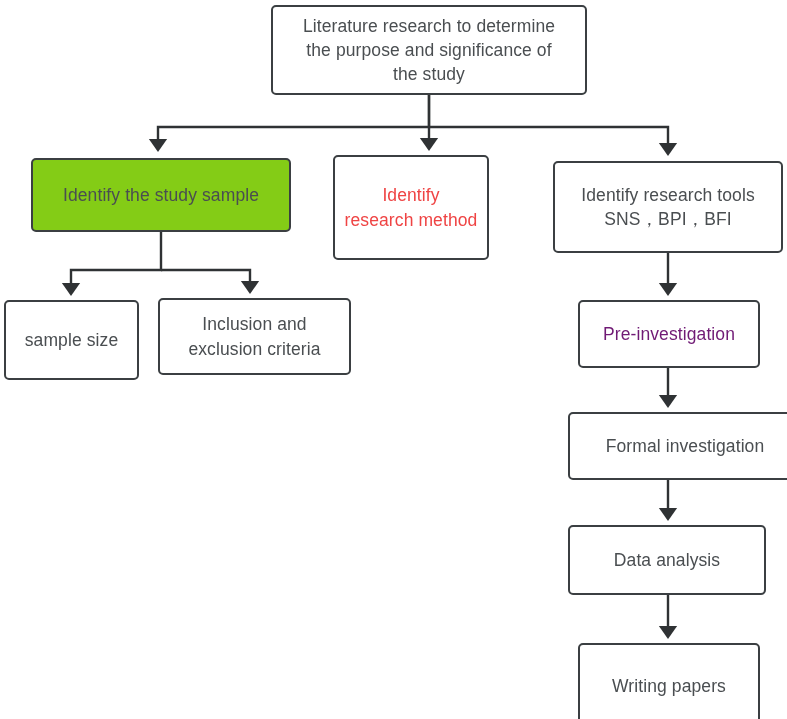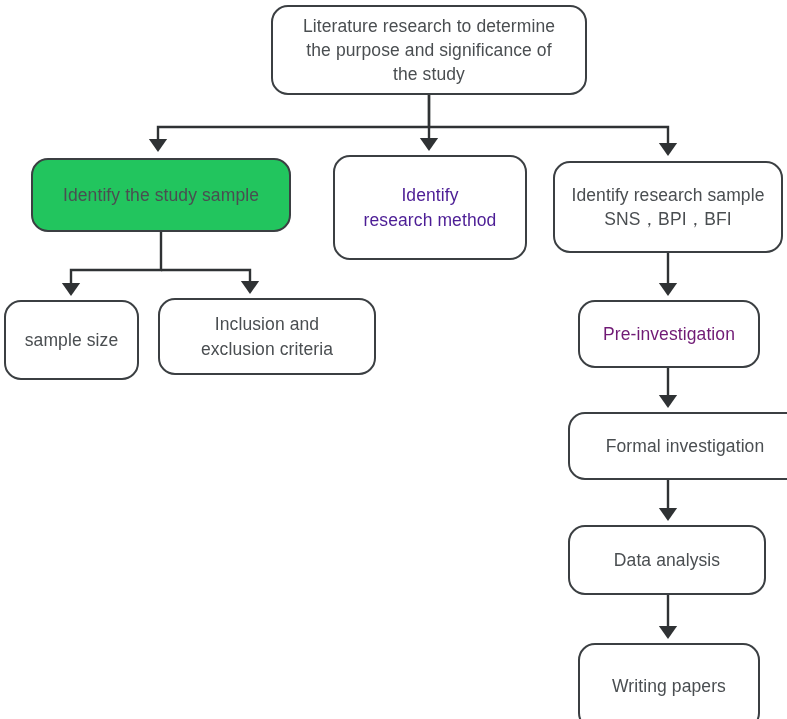--- a/index.html
+++ b/index.html
@@ -12,21 +12,21 @@
     width: 787px;
     height: 719px;
     background: #ffffff;
     overflow: hidden;
     font-family: "Liberation Sans", sans-serif;
   }
   .node {
     position: absolute;
     box-sizing: border-box;
     border: 2px solid #3b3f42;
-    border-radius: 17px;
+    border-radius: 5px;
     background: #ffffff;
     display: flex;
     align-items: center;
     justify-content: center;
     text-align: center;
     color: #4a4e51;
     font-size: 17.5px;
     line-height: 1.38;
     letter-spacing: 0.1px;
     padding: 2px 6px;
@@ -80,26 +80,26 @@
       <path d="M668,480 L668,511" stroke="#2f3234" stroke-width="2.4" fill="none" marker-end="url(#arrow)"></path>
     </g>
     <g>
       <path d="M668,595 L668,629" stroke="#2f3234" stroke-width="2.4" fill="none" marker-end="url(#arrow)"></path>
     </g>
   </svg>
 
   <div class="node" style="left: 271px; top: 5px; width: 316px; height: 90px; border-color: rgb(59, 63, 66); color: rgb(74, 78, 81); background: rgb(255, 255, 255);">Literature research to determine
 the purpose and significance of
 the study</div>
-  <div class="node" style="left: 31px; top: 158px; width: 260px; height: 74px; border-color: rgb(59, 63, 66); color: rgb(74, 78, 81); background: #22c55e;">Identify the study sample</div>
-  <div class="node" style="left: 333px; top: 155px; width: 194px; height: 105px; border-color: rgb(59, 63, 66); color: #4c1d95; background: rgb(255, 255, 255);">Identify
+  <div class="node" style="left: 31px; top: 158px; width: 260px; height: 74px; border-color: rgb(59, 63, 66); color: rgb(74, 78, 81); background: #84cc16;">Identify the study sample</div>
+  <div class="node" style="left: 333px; top: 155px; width: 156px; height: 105px; border-color: rgb(59, 63, 66); color: #ef4444; background: rgb(255, 255, 255);">Identify
 research method</div>
-  <div class="node" style="left: 553px; top: 161px; width: 230px; height: 92px; border-color: rgb(59, 63, 66); color: rgb(74, 78, 81); background: rgb(255, 255, 255);">Identify research sample
+  <div class="node" style="left: 553px; top: 161px; width: 230px; height: 92px; border-color: rgb(59, 63, 66); color: rgb(74, 78, 81); background: rgb(255, 255, 255);">Identify research tools
 SNS，BPI，BFI</div>
   <div class="node" style="left: 4px; top: 300px; width: 135px; height: 80px; border-color: rgb(59, 63, 66); color: rgb(74, 78, 81); background: rgb(255, 255, 255);">sample size</div>
-  <div class="node" style="left: 158px; top: 298px; width: 218px; height: 77px; border-color: rgb(59, 63, 66); color: rgb(74, 78, 81); background: rgb(255, 255, 255);">Inclusion and
+  <div class="node" style="left: 158px; top: 298px; width: 193px; height: 77px; border-color: rgb(59, 63, 66); color: rgb(74, 78, 81); background: rgb(255, 255, 255);">Inclusion and
 exclusion criteria</div>
   <div class="node" style="left: 578px; top: 300px; width: 182px; height: 68px; border-color: rgb(59, 63, 66); color: #701a75; background: rgb(255, 255, 255);">Pre-investigation</div>
   <div class="node" style="left: 568px; top: 412px; width: 234px; height: 68px; border-color: rgb(59, 63, 66); color: rgb(74, 78, 81); background: rgb(255, 255, 255);">Formal investigation</div>
   <div class="node" style="left: 568px; top: 525px; width: 198px; height: 70px; border-color: rgb(59, 63, 66); color: rgb(74, 78, 81); background: rgb(255, 255, 255);">Data analysis</div>
   <div class="node" style="left: 578px; top: 643px; width: 182px; height: 87px; border-color: rgb(59, 63, 66); color: rgb(74, 78, 81); background: rgb(255, 255, 255);">Writing papers</div>
 
 </div>
 
 </body></html>

